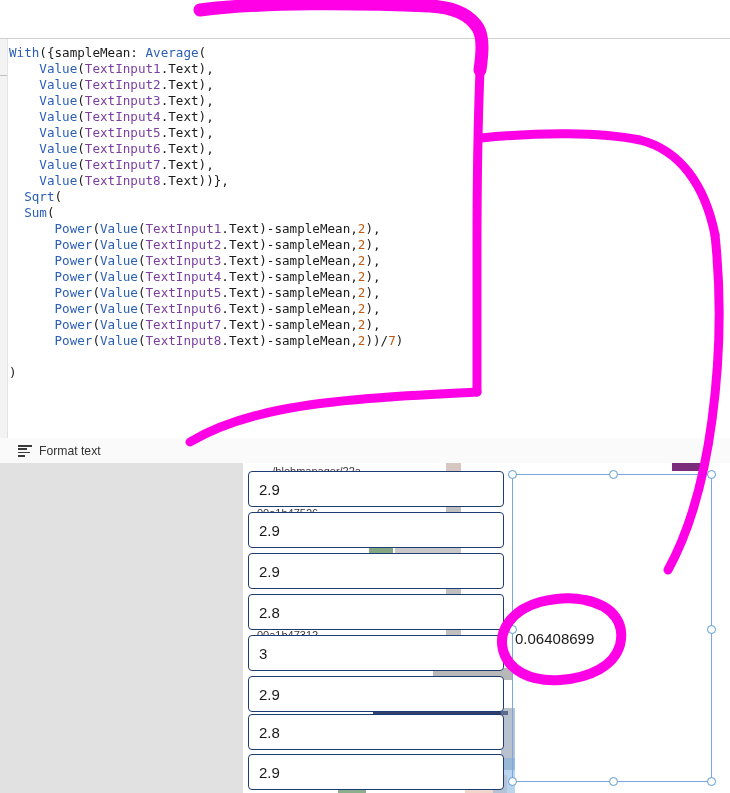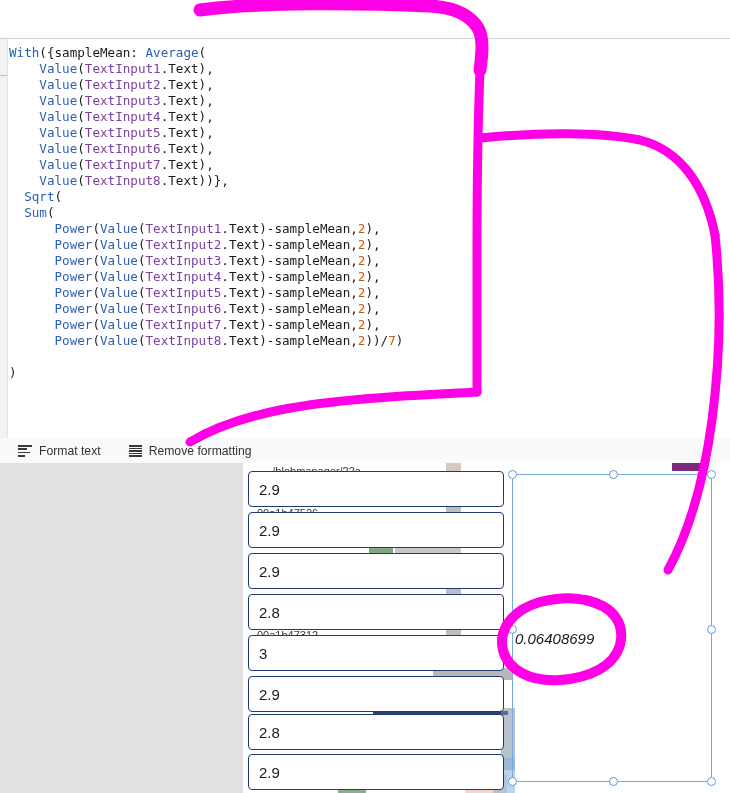--- a/index.html
+++ b/index.html
@@ -119,21 +119,21 @@
     font-size: 15px; color: #1a1a1a;
   }
 
   
   .sel-label {
     position: absolute; left: 269px; top: 11px; width: 200px; height: 308px;
     border: 1px solid #7aa7dd; box-sizing: border-box; background: transparent;
   }
   .sel-label .val {
     position: absolute; left: 2px; top: 155px;
-    font-size: 15px; color: #1a1a1a; white-space: nowrap; font-style: italic;
+    font-size: 15px; color: #1a1a1a; white-space: nowrap;
   }
   .handle {
     position: absolute; width: 9px; height: 9px; box-sizing: border-box;
     background: #ffffff; border: 1.6px solid #5b9bd5; border-radius: 50%;
   }
   .h-tl { left: -5px;  top: -5px; }
   .h-tm { left: 95.5px; top: -5px; }
   .h-tr { right: -5px; top: -5px; }
   .h-ml { left: -5px;  top: 149.5px; }
   .h-mr { right: -5px; top: 149.5px; }
@@ -168,30 +168,20 @@
     <div class="fx-item">
       <span class="ic ic-format">
         <i></i>
           <i></i>
           <i></i>
           <i></i>
       </span>
       <span>Format text</span>
     </div>
 
-    <div class="fx-item">
-      <span class="ic ic-remove">
-        <i></i>
-          <i></i>
-          <i></i>
-          <i></i>
-          <i></i>
-      </span>
-      <span>Remove formatting</span>
-    </div>
 
 
   </div>
 
   <div class="canvas-area">
     <div class="app-canvas">
 
       <div class="bg-txt" style="left:14px; top:2px;">...../blobmanager/22a</div>
       <div class="bg-txt" style="left:14px; top:44px;">00a1b47526</div>
       <div class="bg-txt" style="left:14px; top:166px;">00a1b47312</div>

